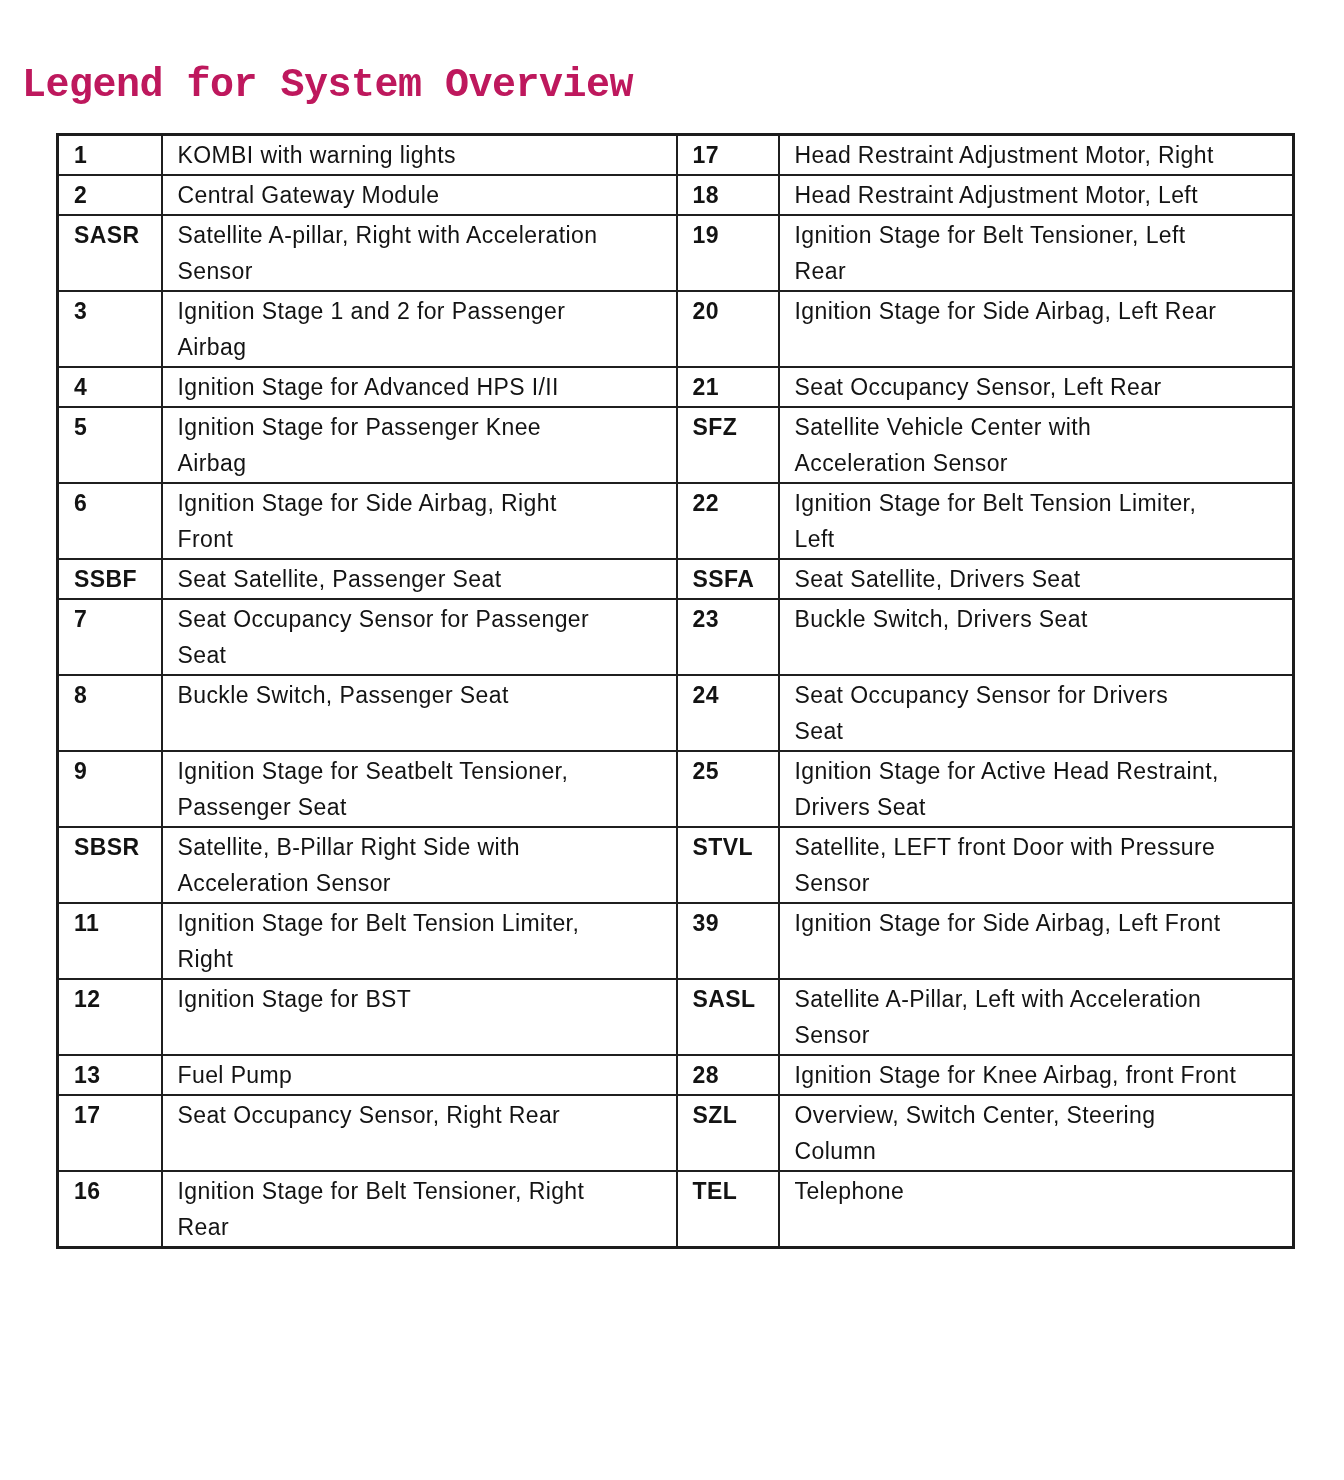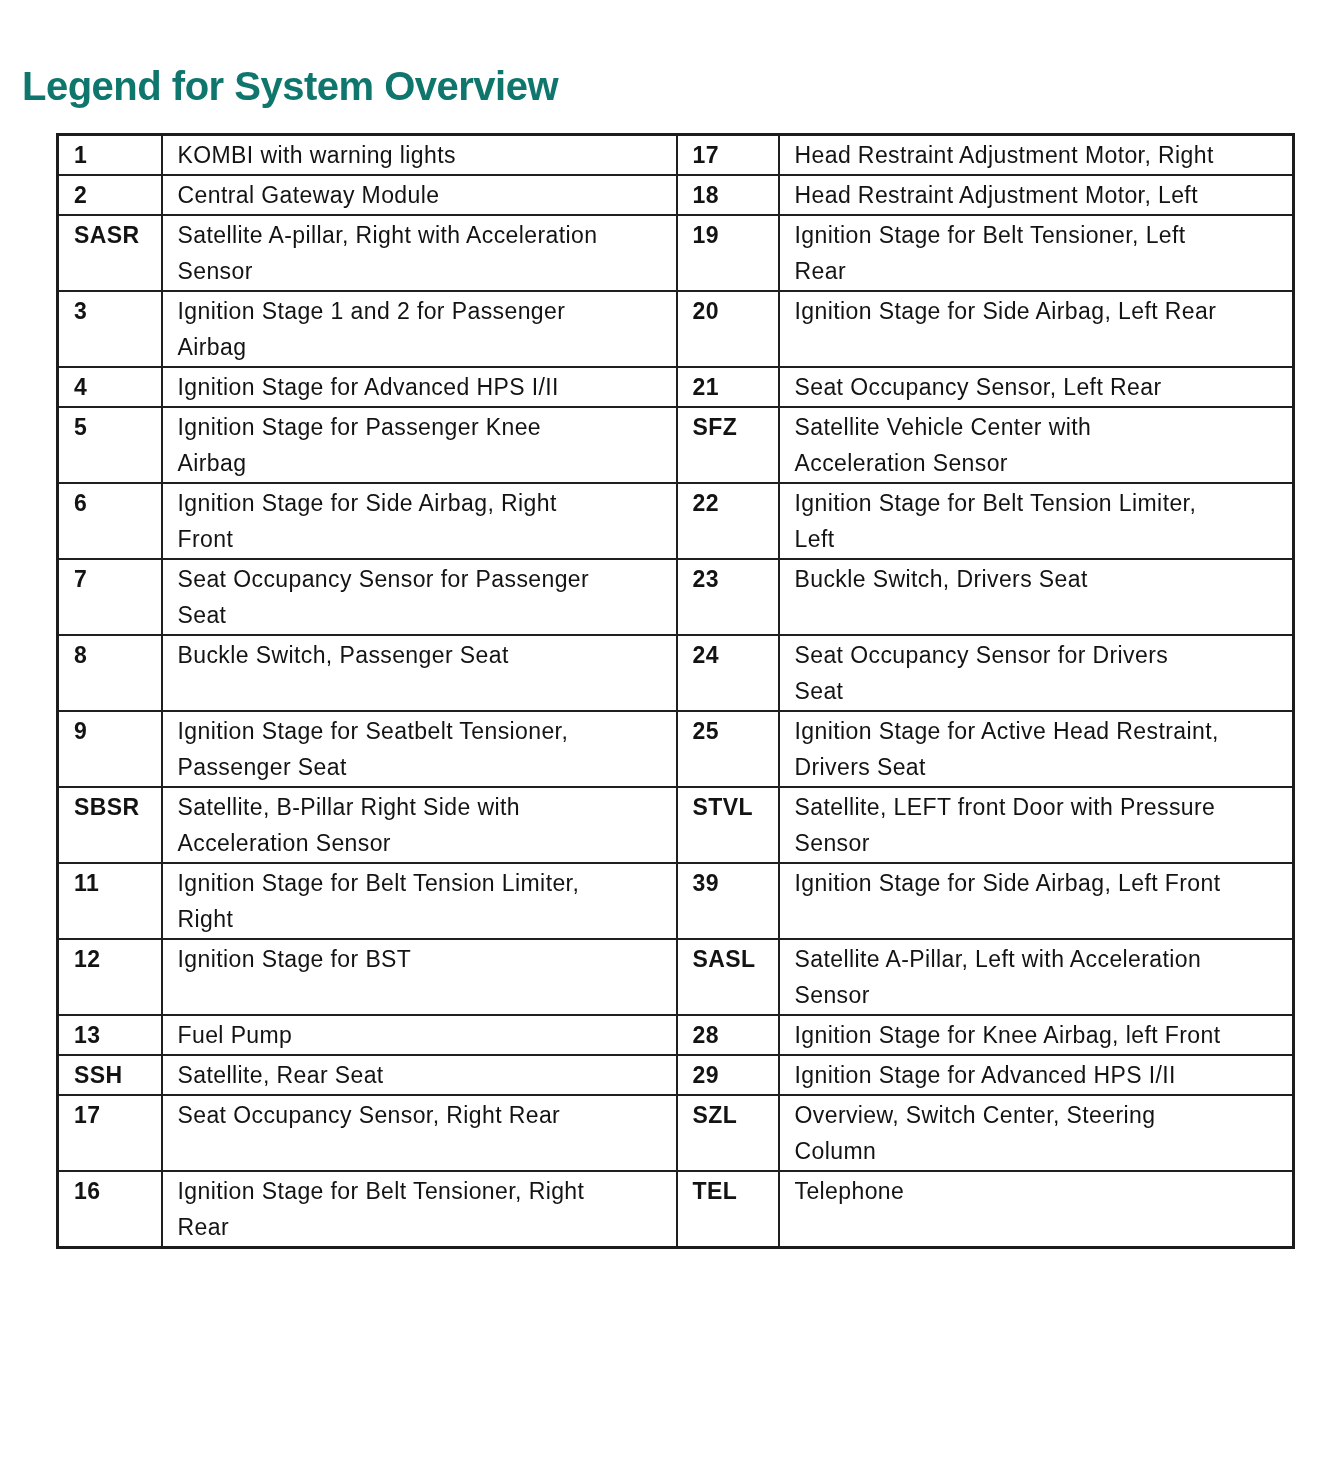--- a/index.html
+++ b/index.html
@@ -16,21 +16,22 @@
     overflow: hidden;
   }
   .page-title {
     position: absolute;
     left: 22px;
     top: 36px;
     font-size: 40px;
     line-height: 46px;
     font-weight: bold;
     letter-spacing: -0.5px;
-    color: #0f766e;
+    color: #be185d;
+    font-family: Liberation Mono, monospace;
   }
   table.legend-table {
     position: absolute;
     left: 56px;
     top: 133px;
     width: 1236px;
     table-layout: fixed;
     border-collapse: collapse;
     border: 3px solid #1c1c1c;
   }
@@ -106,20 +107,26 @@
     </tr>
     <tr>
       <td class="key-cell">6</td>
       <td class="desc-cell">Ignition Stage for Side Airbag, Right
 Front</td>
       <td class="key-cell">22</td>
       <td class="desc-cell">Ignition Stage for Belt Tension Limiter,
 Left</td>
     </tr>
     <tr>
+      <td class="key-cell">SSBF</td>
+      <td class="desc-cell">Seat Satellite, Passenger Seat</td>
+      <td class="key-cell">SSFA</td>
+      <td class="desc-cell">Seat Satellite, Drivers Seat</td>
+    </tr>
+    <tr>
       <td class="key-cell">7</td>
       <td class="desc-cell">Seat Occupancy Sensor for Passenger
 Seat</td>
       <td class="key-cell">23</td>
       <td class="desc-cell">Buckle Switch, Drivers Seat</td>
     </tr>
     <tr>
       <td class="key-cell">8</td>
       <td class="desc-cell">Buckle Switch, Passenger Seat</td>
       <td class="key-cell">24</td>
@@ -153,27 +160,21 @@
       <td class="key-cell">12</td>
       <td class="desc-cell">Ignition Stage for BST</td>
       <td class="key-cell">SASL</td>
       <td class="desc-cell">Satellite A-Pillar, Left with Acceleration
 Sensor</td>
     </tr>
     <tr>
       <td class="key-cell">13</td>
       <td class="desc-cell">Fuel Pump</td>
       <td class="key-cell">28</td>
-      <td class="desc-cell">Ignition Stage for Knee Airbag, left Front</td>
-    </tr>
-    <tr>
-      <td class="key-cell">SSH</td>
-      <td class="desc-cell">Satellite, Rear Seat</td>
-      <td class="key-cell">29</td>
-      <td class="desc-cell">Ignition Stage for Advanced HPS I/II</td>
+      <td class="desc-cell">Ignition Stage for Knee Airbag, front Front</td>
     </tr>
     <tr>
       <td class="key-cell">17</td>
       <td class="desc-cell">Seat Occupancy Sensor, Right Rear</td>
       <td class="key-cell">SZL</td>
       <td class="desc-cell">Overview, Switch Center, Steering
 Column</td>
     </tr>
     <tr>
       <td class="key-cell">16</td>

